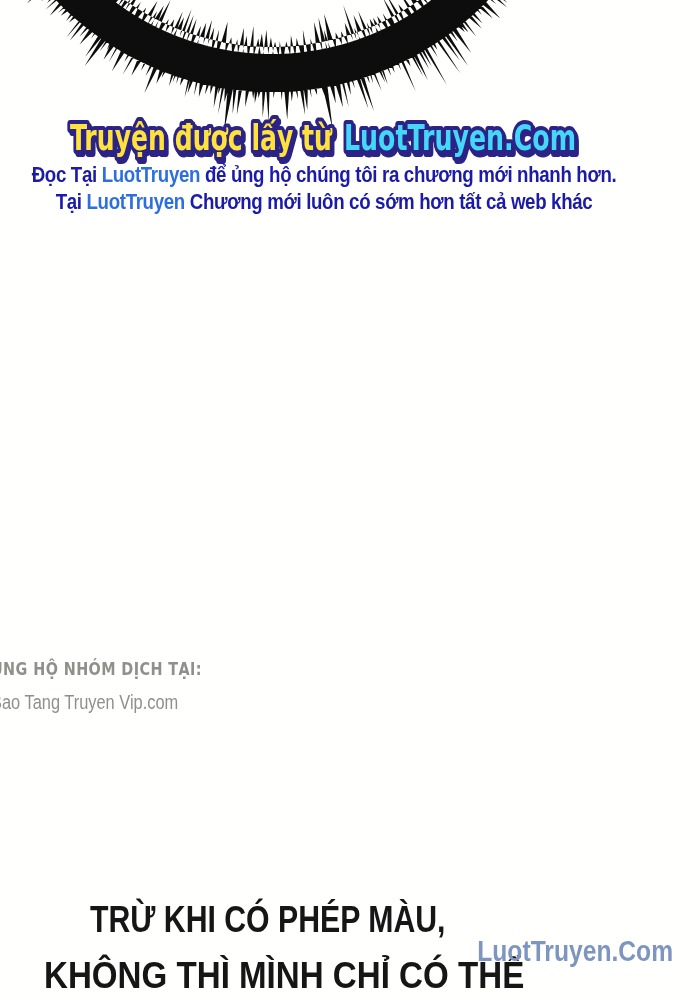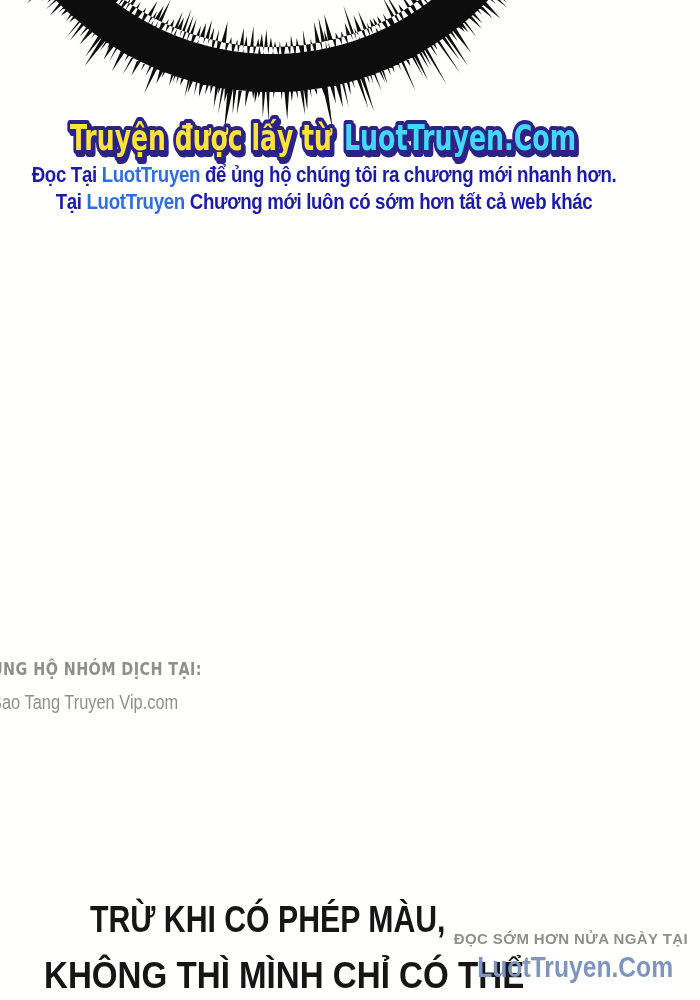--- a/index.html
+++ b/index.html
@@ -111,17 +111,16 @@
 
   <div class="credits">
     <div class="credits-heading">ỦNG HỘ NHÓM DỊCH TẠI:</div>
     <div class="credits-site">Bao Tang Truyen Vip.com</div>
   </div>
 
   <div class="speech l1">TRỪ KHI CÓ PHÉP MÀU,</div>
   <div class="speech l2">KHÔNG THÌ MÌNH CHỈ CÓ THỂ</div>
 
   <div class="watermark">
-    <div class="wm-note">ĐỌC SỚM HƠN NỬA NGÀY TẠI</div>
     <div class="wm-site">LuotTruyen.Com</div>
   </div>
 
 </div>
 
 </body></html>

